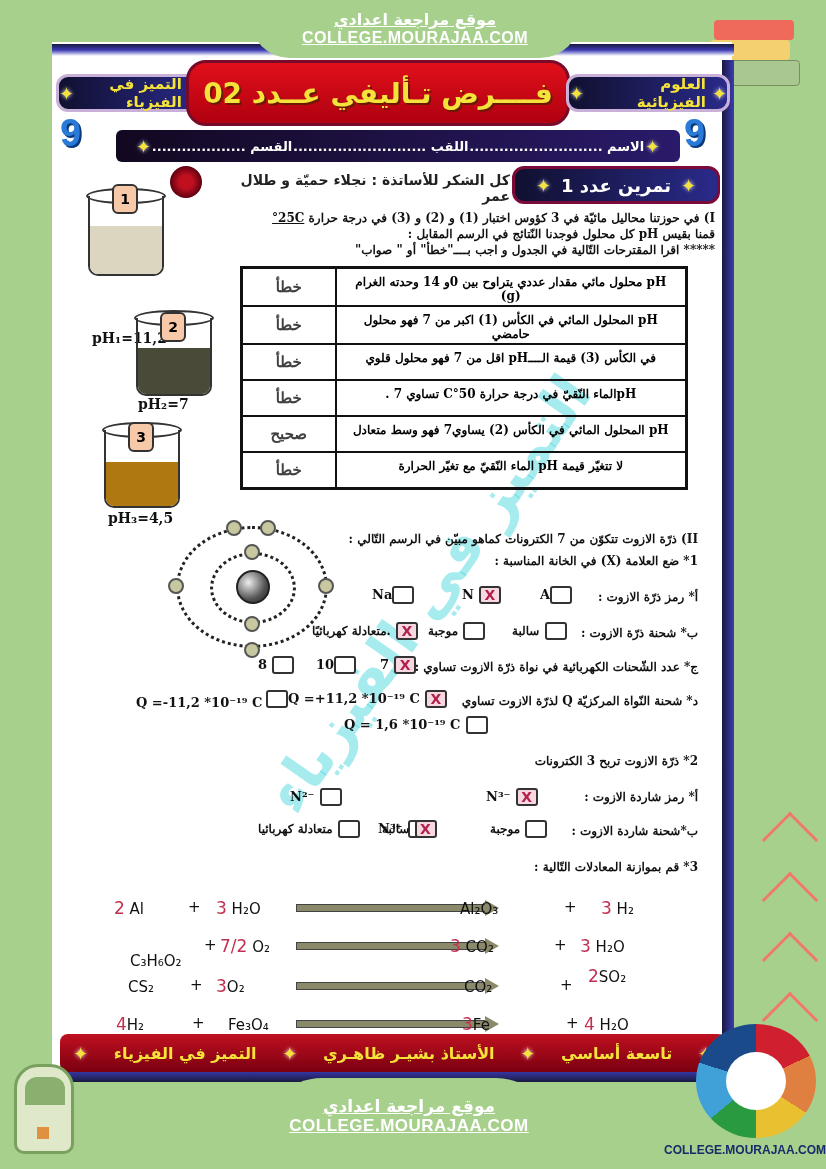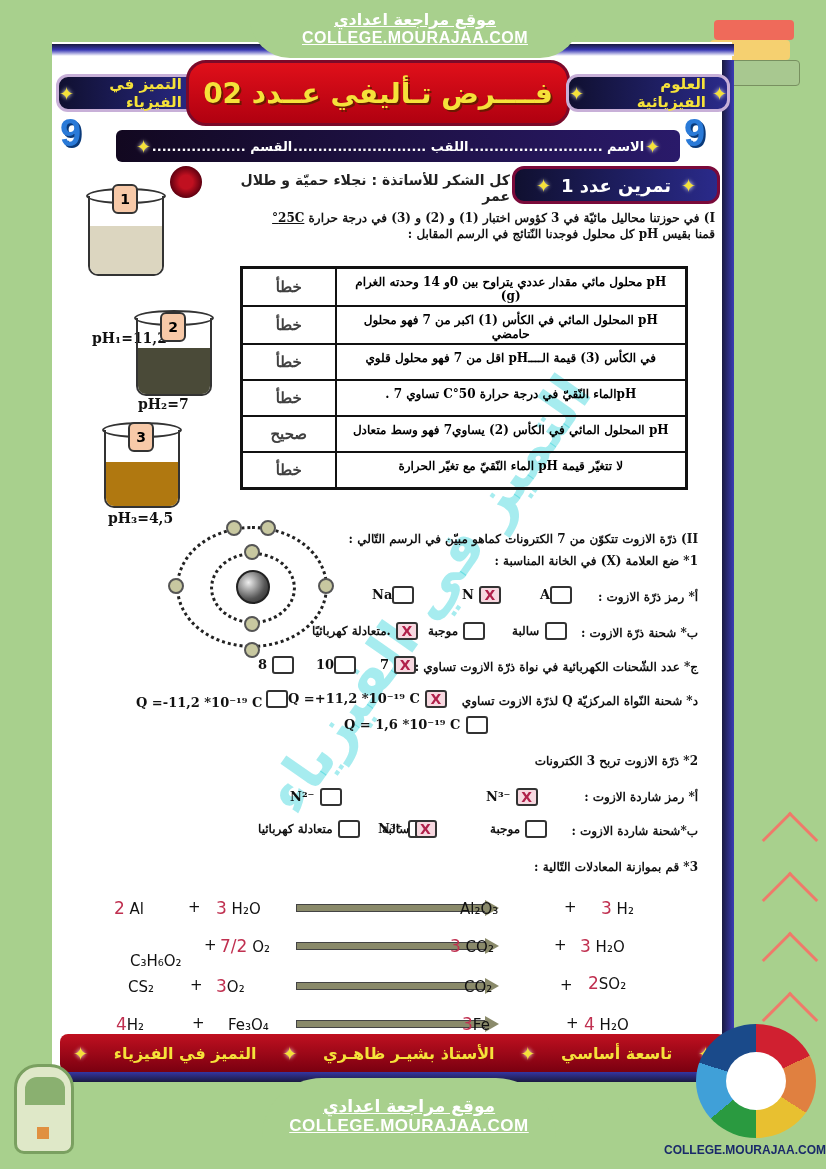--- a/index.html
+++ b/index.html
@@ -113,20 +113,21 @@
 <div class="abs thanks">كل الشكر للأساتذة : نجلاء حميّة و طلال عمر</div>
 <div class="abs ex-pill">
   <span class="sparkle">✦</span>
   <span>تمرين عدد 1</span>
   <span class="sparkle">✦</span>
 </div>
 
 <div class="abs intro">
   <div><span>I)  في حوزتنا محاليل مائيّة في 3 كؤوس اختبار  (1) و (2) و (3)  في درجة حرارة</span> <span class="temp">25C°</span></div>
   <div>قمنا بقيس pH كل محلول فوجدنا النّتائج في الرسم المقابل :</div>
+  <div>***** اقرا المقترحات التّالية في الجدول و اجب بــــ"خطأ" أو " صواب"</div>
 </div>
 
 <div class="abs" style="left:86px;top:188px;width:84px;">
   <div class="beaker-rim"></div>
   <div class="beaker" style="height:80px;margin-top:-8px;margin-left:2px;position:relative;">
     <div style="position:absolute;bottom:0;left:0;right:0;height:48px;background:#dcd6c0;border-radius:0 0 8px 8px;"></div>
   </div>
   <div class="beaker-label abs" style="left:26px;top:-4px;">1</div>
 </div>
 <div class="abs ph-label" style="left:92px;top:286px;margin-top:44px;">pH₁=11,2</div>
@@ -244,21 +245,21 @@
   <div class="abs eq" style="left:340px;top:38px;"><span class="coef">3</span> <span>CO₂</span></div>
   <div class="abs eq" style="left:444px;top:38px;">+</div>
   <div class="abs eq" style="left:470px;top:38px;"><span class="coef">3</span> <span>H₂O</span></div>
 
   <div class="abs eq" style="left:18px;top:78px;"><span class="coef"></span><span>CS₂</span></div>
   <div class="abs eq" style="left:80px;top:78px;">+</div>
   <div class="abs eq" style="left:106px;top:78px;"><span class="coef">3</span><span>O₂</span></div>
   <div class="arrow" style="left:186px;top:84px;"></div>
   <div class="abs eq" style="left:354px;top:78px;"><span class="coef"></span><span>CO₂</span></div>
   <div class="abs eq" style="left:450px;top:78px;">+</div>
-  <div class="abs eq" style="left:478px;top:75px;"><span class="coef">2</span><span>SO₂</span></div>
+  <div class="abs eq" style="left:478px;top:68px;"><span class="coef">2</span><span>SO₂</span></div>
 
   <div class="abs eq" style="left:6px;top:116px;"><span class="coef">4</span><span>H₂</span></div>
   <div class="abs eq" style="left:82px;top:116px;">+</div>
   <div class="abs eq" style="left:118px;top:116px;"><span class="coef"></span><span>Fe₃O₄</span></div>
   <div class="arrow" style="left:186px;top:122px;"></div>
   <div class="abs eq" style="left:352px;top:116px;"><span class="coef">3</span><span>Fe</span></div>
   <div class="abs eq" style="left:456px;top:116px;">+</div>
   <div class="abs eq" style="left:474px;top:116px;"><span class="coef">4</span> <span>H₂O</span></div>
 </div>
 

